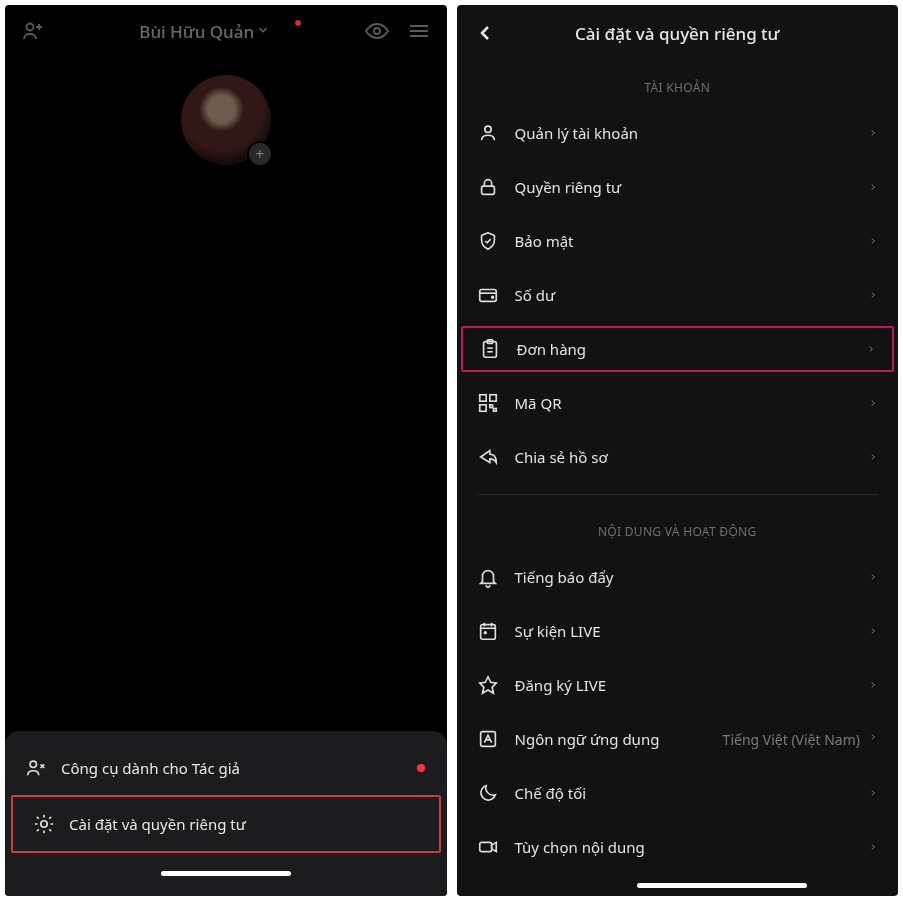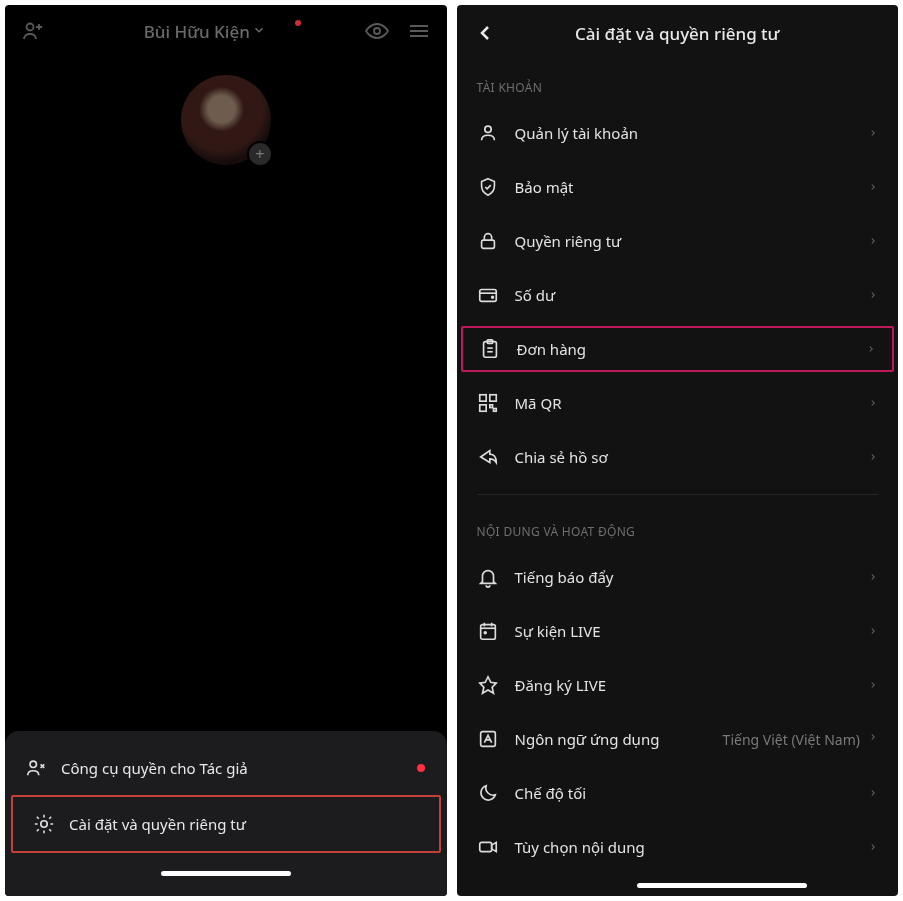--- a/index.html
+++ b/index.html
@@ -113,20 +113,21 @@
       color: #e8e8e8;
     }
     .back-chevron { width: 24px; height: 24px; color: #e8e8e8; }
     .settings-title { flex: 1; text-align: center; font-size: 17px; font-weight: 500; color: #e8e8e8; margin-left: -24px; }
 
     .section-header {
       padding: 18px 20px 10px;
       color: #6e6e6e;
       font-size: 12px;
       letter-spacing: 0.3px;
+      text-align: center;
     }
     .settings-list { display: flex; flex-direction: column; }
     .settings-item {
       display: flex;
       align-items: center;
       padding: 16px 20px;
       color: #e4e4e4;
       font-size: 15px;
       position: relative;
     }
@@ -161,21 +162,21 @@
 <div class="phone left-phone">
   <div class="profile-header">
     <span class="icon">
       <svg viewBox="0 0 24 24" fill="none" stroke="currentColor" stroke-width="1.8">
           <circle cx="9" cy="8" r="3.5"></circle>
           <path d="M3 20c0-3.2 2.7-5 6-5s6 1.8 6 5"></path>
           <path d="M18 5v6M15 8h6"></path>
         </svg>
     </span>
     <div class="profile-name-wrap">
-      <span class="profile-name">Bùi Hữu Kiện</span>
+      <span class="profile-name">Bùi Hữu Quản</span>
       <span class="name-caret">
         <svg width="14" height="14" viewBox="0 0 24 24" fill="none" stroke="currentColor" stroke-width="2.5">
             <polyline points="6 9 12 15 18 9"></polyline>
           </svg>
       </span>
       <span class="red-dot-small"></span>
     </div>
     <div class="profile-header-right">
       <span class="icon">
         <svg viewBox="0 0 24 24" fill="none" stroke="currentColor" stroke-width="1.8">
@@ -200,21 +201,21 @@
     </div>
   </div>
 
   <div class="bottom-sheet">
     <div class="sheet-item">
       <svg viewBox="0 0 24 24" fill="none" stroke="currentColor" stroke-width="1.8">
           <circle cx="9" cy="8" r="3.5"></circle>
           <path d="M3 20c0-3.2 2.7-5 6-5s6 1.8 6 5"></path>
           <path d="M17 8l4 4M21 8l-4 4"></path>
         </svg>
-      <span>Công cụ quyền cho Tác giả</span>
+      <span>Công cụ dành cho Tác giả</span>
       <span class="sheet-dot"></span>
     </div>
     <div class="highlight-box">
       <div class="sheet-item">
         <svg viewBox="0 0 24 24" fill="none" stroke="currentColor" stroke-width="1.8">
             <circle cx="12" cy="12" r="3.5"></circle>
             <path d="M12 2v3M12 19v3M4.2 4.2l2.1 2.1M17.7 17.7l2.1 2.1M2 12h3M19 12h3M4.2 19.8l2.1-2.1M17.7 6.3l2.1-2.1"></path>
           </svg>
         <span>Cài đặt và quyền riêng tư</span>
       </div>
@@ -246,37 +247,37 @@
       <span>Quản lý tài khoản</span>
       <span class="trail">
           <svg class="chevron-r" viewBox="0 0 24 24" fill="none" stroke="currentColor" stroke-width="2.5">
             <polyline points="9 18 15 12 9 6"></polyline>
           </svg>
         </span>
     </div>
 
     <div class="settings-item">
       <svg class="lead" viewBox="0 0 24 24" fill="none" stroke="currentColor" stroke-width="1.8">
+          <rect x="5" y="11" width="14" height="9" rx="2"></rect>
+          <path d="M8 11V8a4 4 0 018 0v3"></path>
+        </svg>
+      <span>Quyền riêng tư</span>
+      <span class="trail">
+          <svg class="chevron-r" viewBox="0 0 24 24" fill="none" stroke="currentColor" stroke-width="2.5">
+            <polyline points="9 18 15 12 9 6"></polyline>
+          </svg>
+        </span>
+    </div>
+
+    <div class="settings-item">
+      <svg class="lead" viewBox="0 0 24 24" fill="none" stroke="currentColor" stroke-width="1.8">
           <path d="M12 3l7 3v5c0 5-3 8-7 10-4-2-7-5-7-10V6l7-3z"></path>
           <polyline points="9 12 11 14 15 10"></polyline>
         </svg>
       <span>Bảo mật</span>
-      <span class="trail">
-          <svg class="chevron-r" viewBox="0 0 24 24" fill="none" stroke="currentColor" stroke-width="2.5">
-            <polyline points="9 18 15 12 9 6"></polyline>
-          </svg>
-        </span>
-    </div>
-
-    <div class="settings-item">
-      <svg class="lead" viewBox="0 0 24 24" fill="none" stroke="currentColor" stroke-width="1.8">
-          <rect x="5" y="11" width="14" height="9" rx="2"></rect>
-          <path d="M8 11V8a4 4 0 018 0v3"></path>
-        </svg>
-      <span>Quyền riêng tư</span>
       <span class="trail">
           <svg class="chevron-r" viewBox="0 0 24 24" fill="none" stroke="currentColor" stroke-width="2.5">
             <polyline points="9 18 15 12 9 6"></polyline>
           </svg>
         </span>
     </div>
 
     <div class="settings-item">
       <svg class="lead" viewBox="0 0 24 24" fill="none" stroke="currentColor" stroke-width="1.8">
           <rect x="3" y="6" width="18" height="13" rx="2"></rect>

